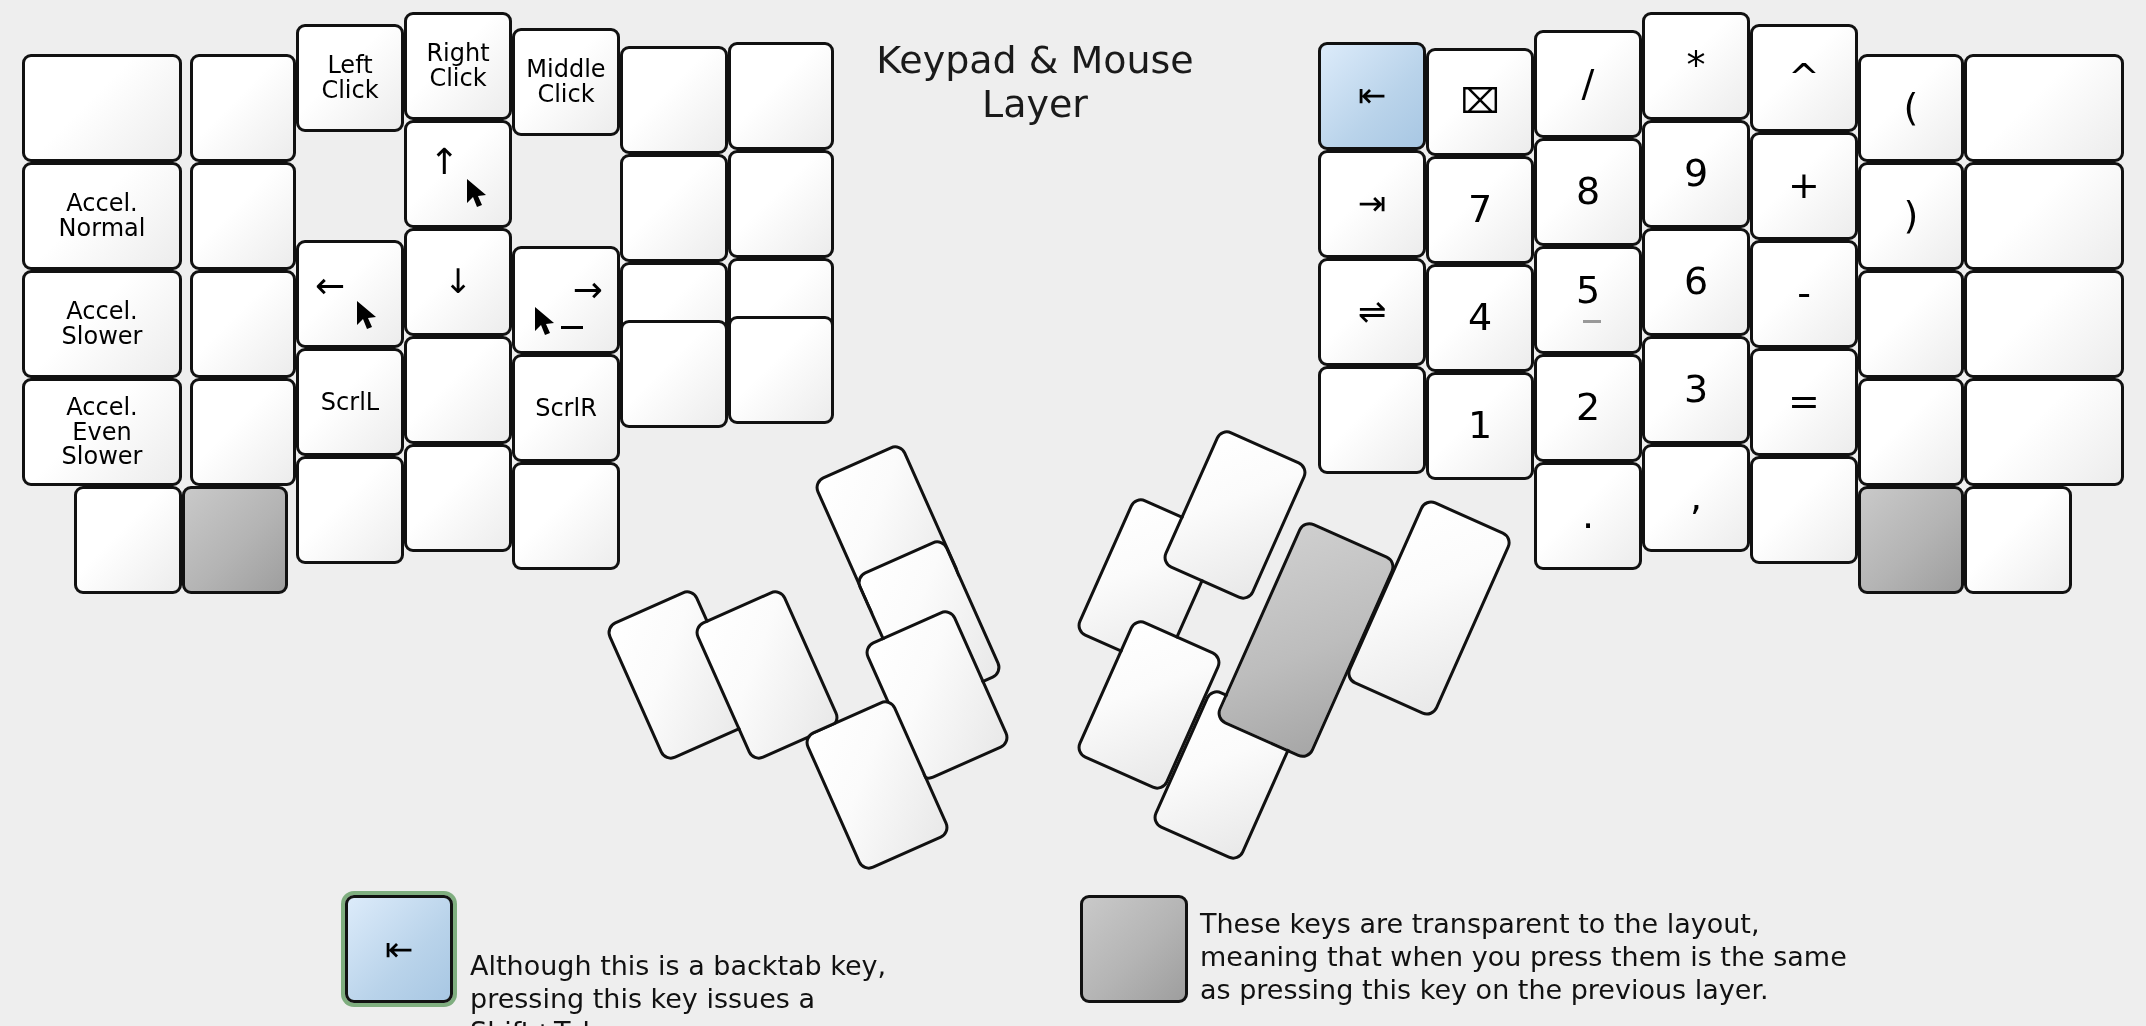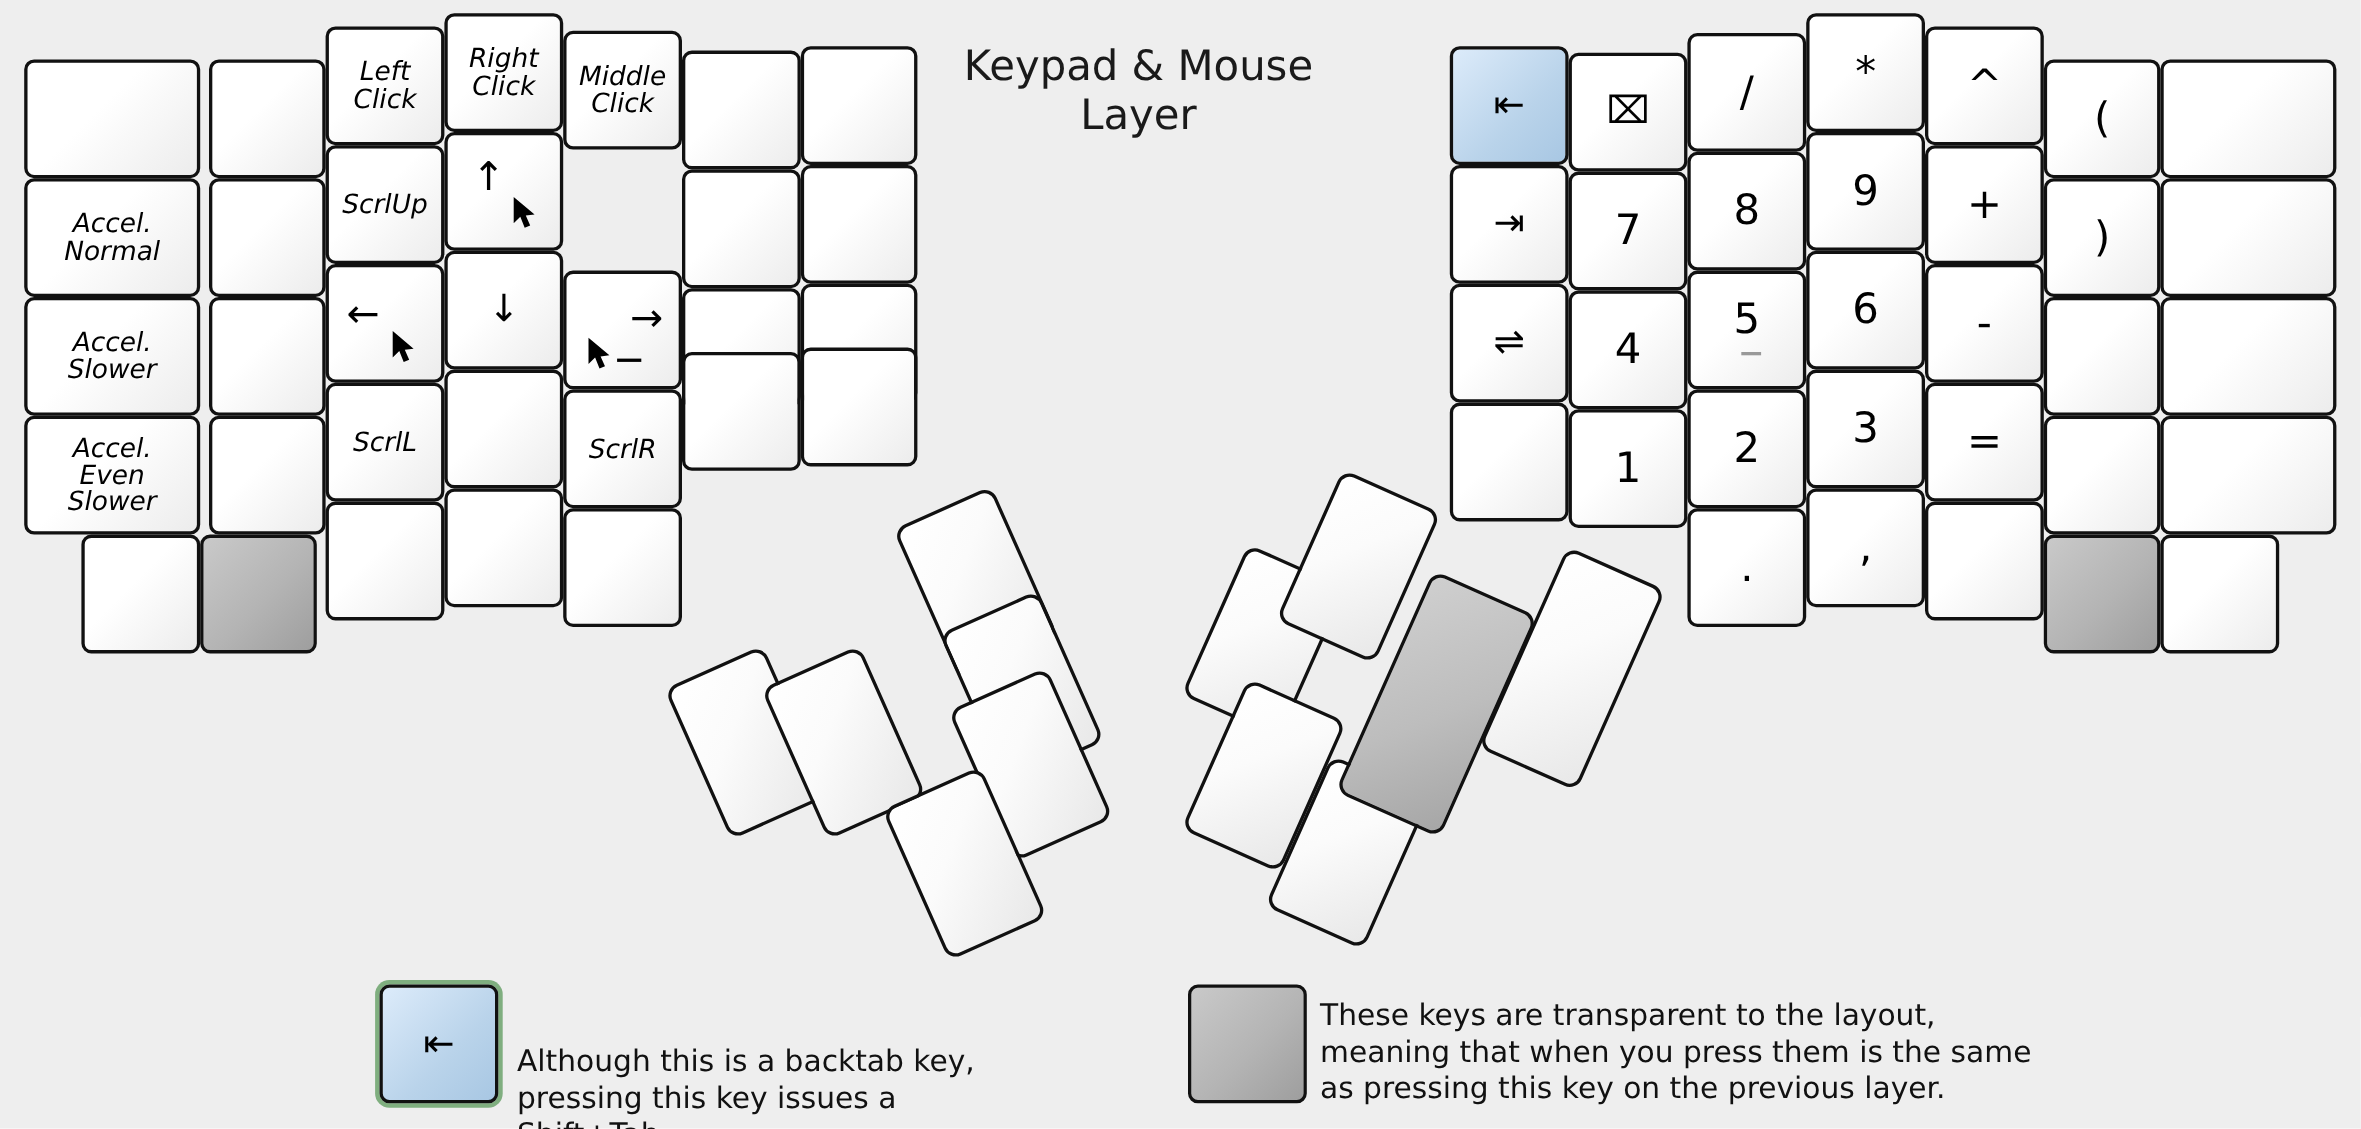--- a/index.html
+++ b/index.html
@@ -28,21 +28,21 @@
     overflow:hidden;
   }
   .key.trans{
     background:linear-gradient(135deg,#c9c9c9 0%,#b4b4b4 55%,#9e9e9e 100%);
   }
   .key.hl{
     background:linear-gradient(135deg,#dcebfa 0%,#b9d3ea 60%,#a8c7e3 100%);
   }
   .key.big{font-size:34px;}
   .key.sym{font-size:38px;}
-  .key.small{font-size:24px;font-style:italic;}
+  .key.small{font-size:24px;}
   .title{
     position:absolute;
     text-align:center;
     font-size:38px;
     line-height:1.16;
     color:#1a1a1a;
     white-space:pre-line;
   }
   .legend-text{
     position:absolute;
@@ -92,21 +92,20 @@
   <div class="key small" style="left:404px;top:12px;width:108px;height:108px;">Right
 Click</div>
   <div class="key small" style="left:512px;top:28px;width:108px;height:108px;">Middle
 Click</div>
   <div class="key" style="left:620px;top:46px;width:108px;height:108px;"></div>
   <div class="key" style="left:728px;top:42px;width:106px;height:108px;"></div>
 
   <div class="key small" style="left:22px;top:162px;width:160px;height:108px;">Accel.
 Normal</div>
   <div class="key" style="left:190px;top:162px;width:106px;height:108px;"></div>
-  <div class="key small" style="left:296px;top:132px;width:108px;height:108px;">ScrlUp</div>
   <div class="key big" style="left:404px;top:120px;width:108px;height:108px;">
     <span style="position:absolute;left:22px;top:20px;font-size:36px;">↑</span>
     <svg width="26" height="34" viewBox="0 0 26 34" style="position:absolute;right:18px;bottom:14px;">
       <path d="M2 2 L2 26 L8 20 L12 30 L17 28 L13 19 L21 18 Z" fill="#000"></path>
     </svg>
   </div>
   <div class="key" style="left:620px;top:154px;width:108px;height:108px;"></div>
   <div class="key" style="left:728px;top:150px;width:106px;height:108px;"></div>
 
   <div class="key small" style="left:22px;top:270px;width:160px;height:108px;">Accel.

